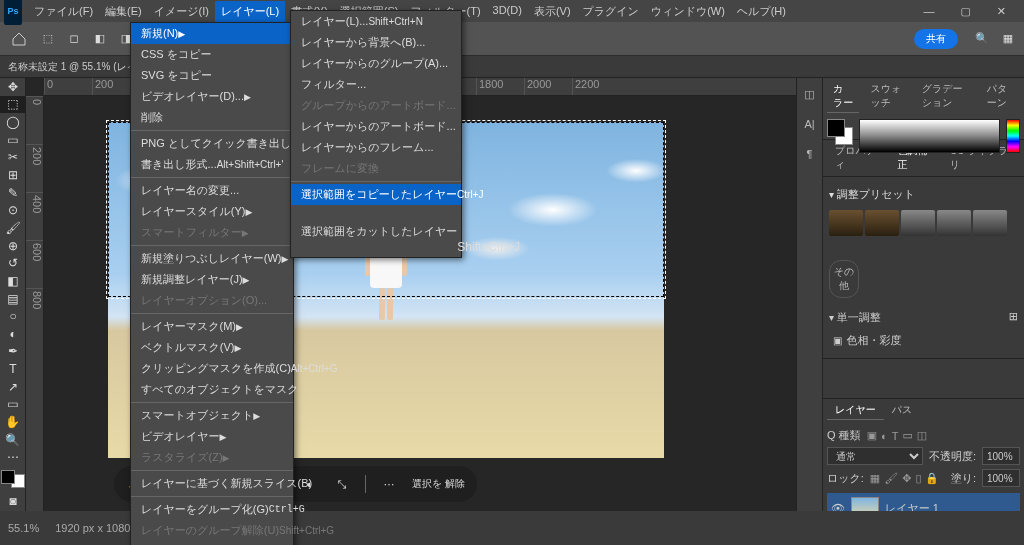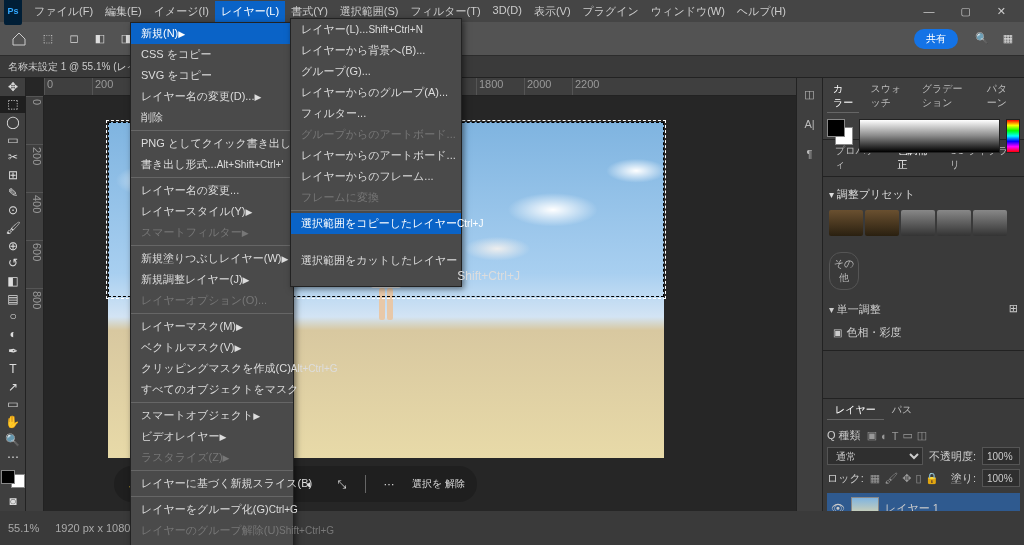--- a/index.html
+++ b/index.html
@@ -79,21 +79,21 @@
 .layer-item .eye{width:14px;text-align:center}
 .layer-item .thumb{width:28px;height:22px;background:linear-gradient(to bottom,#7fb4e0 0%,#e8daa8 100%);border:1px solid #888}
 .status{position:absolute;bottom:0;left:0;right:0;height:18px;background:#3a3a3a;display:flex;align-items:center;padding:17px 8px;font-size:10px;color:#aaa;gap:16px}
 .menu{position:absolute;background:#4a4a4a;border:1px solid #222;box-shadow:2px 2px 6px rgba(0,0,0,.5);z-index:100;min-width:164px}
 .menu .mi{display:flex;justify-content:flex-start;align-items:center;padding:3px 10px;font-size:11px;color:#ddd;cursor:pointer;white-space:nowrap}
 .menu .mi.dis{color:#777}
 .menu .mi.hl{background:#0a63c7;color:#fff}
 .menu .mi .arr{font-size:9px}
 .menu .sep{height:1px;background:#666;margin:2px 0}
 .menu1{top:22px;left:130px;width:160px}
-.menu2{top:18px;left:290px;width:172px}
+.menu2{top:10px;left:290px;width:172px}
 </style>
 </head>
 <body>
 
 <div class="menubar">
   <div class="app-icon">Ps</div>
   <div id="menubar-items" style="display:flex">
       <span>ファイル(F)</span>
       <span>編集(E)</span>
       <span>イメージ(I)</span>
@@ -249,21 +249,21 @@
       </div>
     <div class="adj-section">
       <div class="adj-header">▾ <span>調整プリセット</span></div>
       <div class="presets">
         <div class="pr"></div>
         <div class="pr"></div>
         <div class="pr b"></div>
         <div class="pr b"></div>
         <div class="pr b"></div>
       </div>
-      <div style="padding:4px 2px;font-size:10px;color:#bbb;border:1px solid #555;border-radius:12px;width:30px;text-align:center;margin-top:12px">その他</div>
+      <div style="padding:4px 2px;font-size:10px;color:#bbb;border:1px solid #555;border-radius:12px;width:30px;text-align:center;margin-top:20px">その他</div>
       <div class="single-adj" style="margin-top:8px">▾ <span>単一調整</span> <span style="float:right">⊞</span></div>
       <div class="si-item">▣ <span>色相・彩度</span></div>
     </div>
 
     <div class="layers-tabs" id="layers-tabs">
         <span class="act">レイヤー</span>
         <span>パス</span>
       </div>
     <div class="layers-body">
       <div class="l-row">
@@ -314,21 +314,21 @@
     </div>
     <div class="mi">
       <span>CSS をコピー</span>
       <span></span>
     </div>
     <div class="mi">
       <span>SVG をコピー</span>
       <span></span>
     </div>
     <div class="mi">
-      <span>レイヤー名の変更(D)...</span>
+      <span>ビデオレイヤー(D)...</span>
       <span class="arr">▶</span>
     </div>
     <div class="mi">
       <span>削除</span>
       <span></span>
     </div>
     <div class="sep"></div>
     <div class="mi">
       <span>PNG としてクイック書き出し</span>
       <span style="font-size: 10px;">Shift+Ctrl+'</span>
@@ -394,41 +394,37 @@
       <span class="arr">▶</span>
     </div>
     <div class="sep"></div>
     <div class="mi">
       <span>レイヤーに基づく新規スライス(B)</span>
       <span></span>
     </div>
     <div class="sep"></div>
     <div class="mi">
       <span>レイヤーをグループ化(G)</span>
-      <span style="font-size: 10px;">Ctrl+G</span>
+      <span style="font-size: 10px; font-family: Liberation Mono, monospace;">Ctrl+G</span>
     </div>
     <div class="mi dis">
       <span>レイヤーのグループ解除(U)</span>
       <span style="font-size: 10px;">Shift+Ctrl+G</span>
     </div>
     <div class="mi">
       <span>レイヤーを非表示(R)</span>
     </div>
   </div>
 <div class="menu menu2" id="menu2">
     <div class="mi">
       <span>レイヤー(L)...</span>
       <span style="font-size: 10px;">Shift+Ctrl+N</span>
     </div>
     <div class="mi">
       <span>レイヤーから背景へ(B)...</span>
-      <span></span>
-    </div>
-    <div class="mi">
-      <span>グループ(G)...</span>
       <span></span>
     </div>
     <div class="mi">
       <span>レイヤーからのグループ(A)...</span>
       <span></span>
     </div>
     <div class="mi">
       <span>フィルター...</span>
       <span></span>
     </div>

